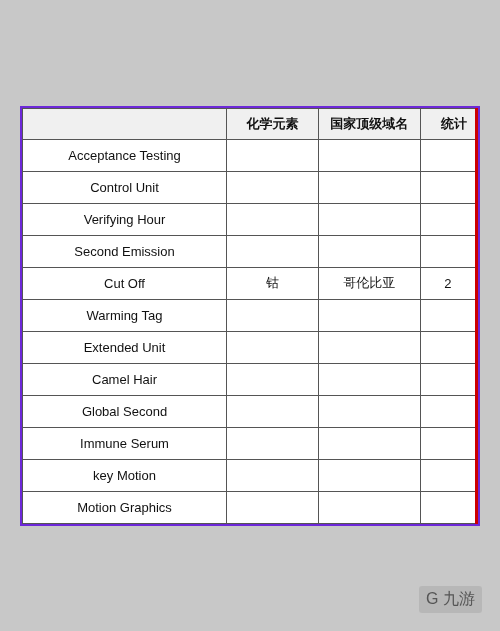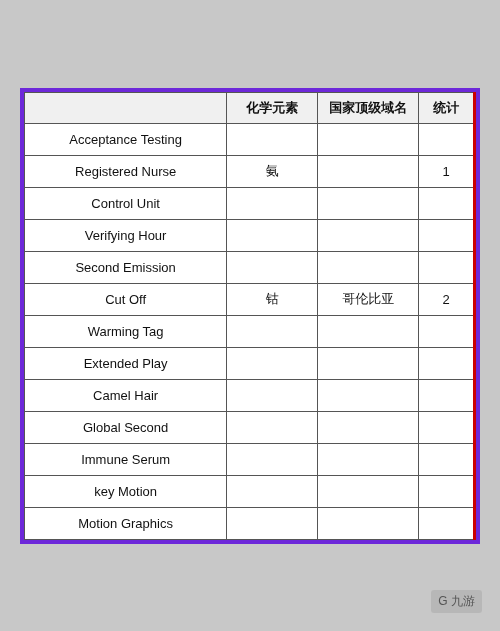--- a/index.html
+++ b/index.html
@@ -13,21 +13,21 @@
       height: 631px;
       background: #c8c8c8;
       display: flex;
       align-items: center;
       justify-content: center;
       font-family: Arial, sans-serif;
     }
 
     .table-container {
       background: #ffffff;
-      border: 4px solid #6d28d9;
+      border: 2px solid #6d28d9;
       width: 460px;
       margin: 17px auto;
     }
 
     table {
       width: 100%;
       border-collapse: collapse;
       font-size: 13px;
     }
 
@@ -70,29 +70,30 @@
     thead tr th:nth-child(2) {
       width: 90px;
     }
 
     thead tr th:nth-child(3) {
       width: 100px;
     }
 
     thead tr th:nth-child(4) {
       width: 55px;
+      text-align: right;
     }
 
     .watermark {
       position: absolute;
       bottom: 18px;
       right: 18px;
       background: rgba(180,180,180,0.85);
       color: #555;
-      font-size: 12px;
+      font-size: 16px;
       padding: 3px 7px;
       border-radius: 3px;
       font-family: Arial, sans-serif;
     }
 
     .page-wrapper {
       position: relative;
       width: 500px;
       height: 631px;
       background: #c8c8c8;
@@ -116,26 +117,20 @@
         </tr>
       </thead>
       <tbody id="table-body">
       <tr>
             <td>Acceptance Testing</td>
             <td></td>
             <td></td>
             <td></td>
           </tr>
           <tr>
-            <td>Registered Nurse</td>
-            <td>氨</td>
-            <td></td>
-            <td>1</td>
-          </tr>
-          <tr>
             <td>Control Unit</td>
             <td></td>
             <td></td>
             <td></td>
           </tr>
           <tr>
             <td>Verifying Hour</td>
             <td></td>
             <td></td>
             <td></td>
@@ -152,21 +147,21 @@
             <td>哥伦比亚</td>
             <td>2</td>
           </tr>
           <tr>
             <td>Warming Tag</td>
             <td></td>
             <td></td>
             <td></td>
           </tr>
           <tr>
-            <td>Extended Play</td>
+            <td>Extended Unit</td>
             <td></td>
             <td></td>
             <td></td>
           </tr>
           <tr>
             <td>Camel Hair</td>
             <td></td>
             <td></td>
             <td></td>
           </tr>

